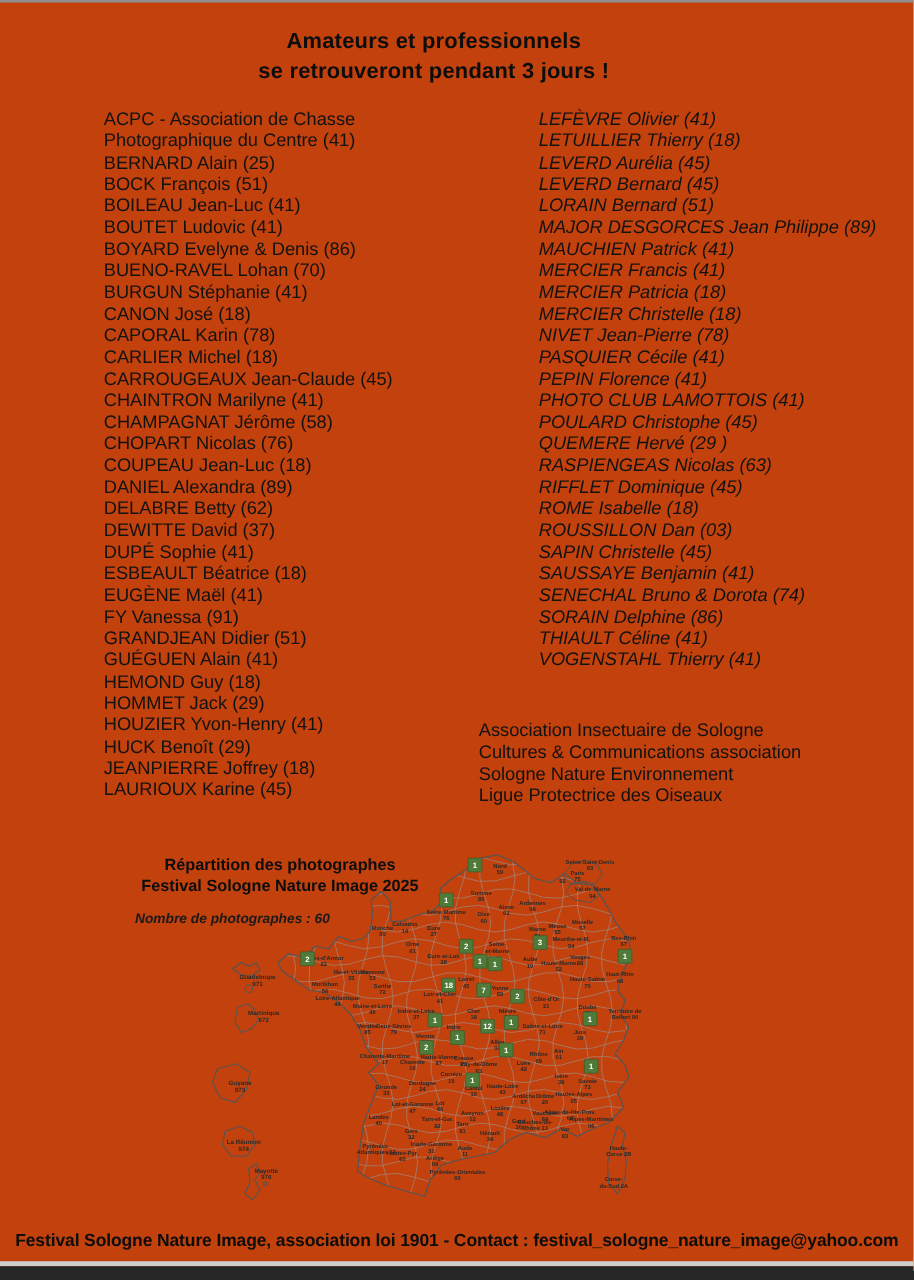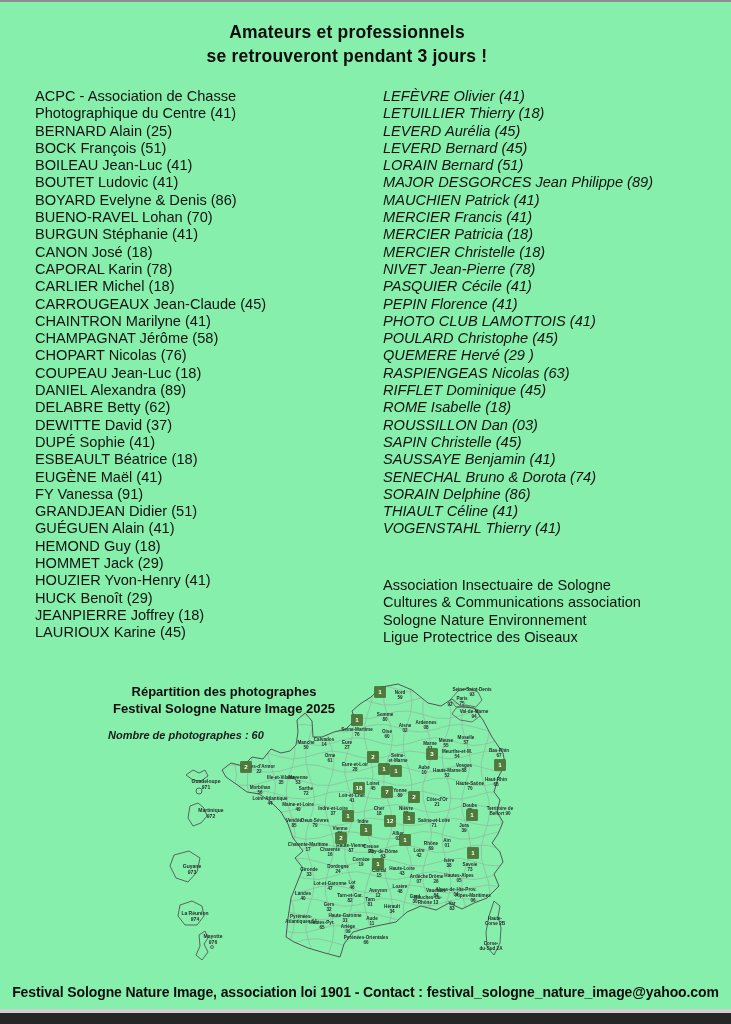--- a/index.html
+++ b/index.html
@@ -1,23 +1,23 @@
 <!DOCTYPE html>
 <html><head>
 <meta charset="utf-8">
 <style>
   html,body{margin:0;padding:0;background:#fff;}
-  .page{position:relative;width:731px;height:1024px;background:#86efac;overflow:hidden;
+  .page{position:relative;width:731px;height:1024px;background:#c2410c;overflow:hidden;
         font-family:"Liberation Sans","DejaVu Sans",sans-serif;color:#111;}
   .top-edge{position:absolute;left:0;top:0;width:731px;height:2px;background:#8f8f8f;}
   .bottom-light{position:absolute;left:0;top:1009px;width:731px;height:4px;background:#cfcfcf;}
   .bottom-bar{position:absolute;left:0;top:1013px;width:731px;height:11px;background:#262626;}
   .doc-title{position:absolute;left:0;top:20px;width:694px;text-align:center;
              font-size:17.5px;font-weight:bold;line-height:24px;letter-spacing:.2px;color:#0d0d0d;}
-  .col{position:absolute;top:88px;font-size:14.6px;line-height:17.3px;color:#121212;}
+  .col{position:absolute;top:88px;font-size:14.6px;line-height:17.3px;color:#121212;margin-left:48px;}
   .col .line{white-space:nowrap;}
   .col-left{left:35px;width:345px;}
   .col-right{left:383px;width:345px;font-style:italic;}
   .assoc{position:absolute;left:383px;top:577px;font-size:14.6px;line-height:17.3px;color:#121212;}
   .map-title{position:absolute;left:94px;top:684px;width:260px;text-align:center;
              font-size:13px;font-weight:bold;line-height:16.5px;color:#0d0d0d;}
   .map-count{position:absolute;left:108px;top:729px;font-size:11px;font-weight:bold;
              font-style:italic;color:#1a1a1a;}
   .map-svg{position:absolute;left:140px;top:675px;}
   .footer{position:absolute;left:0;top:984px;width:731px;text-align:center;

